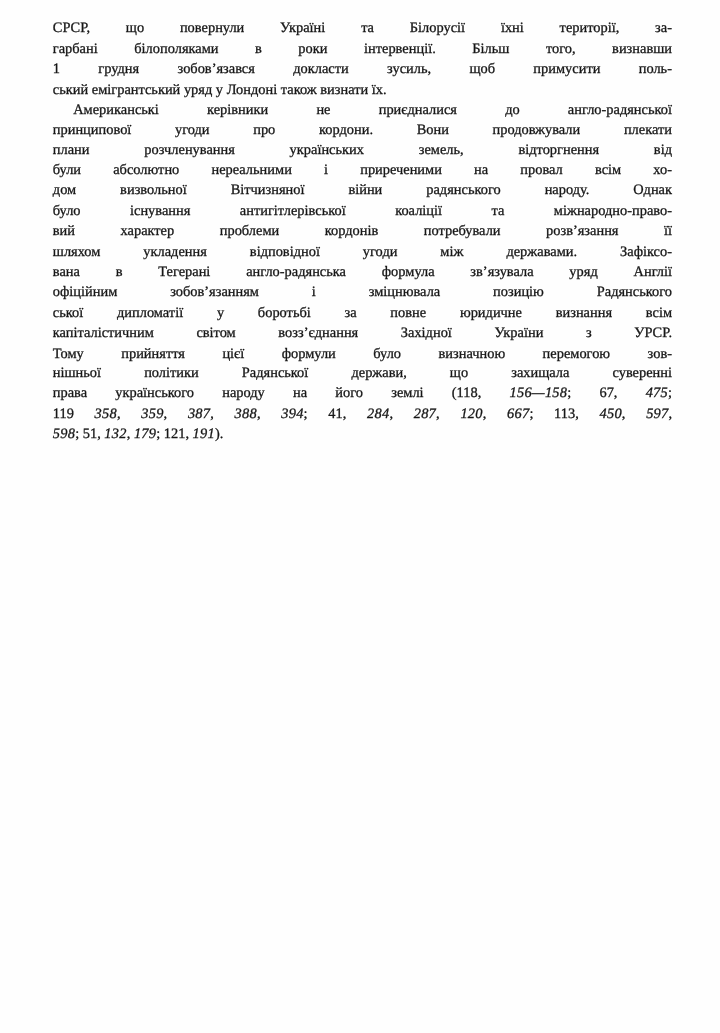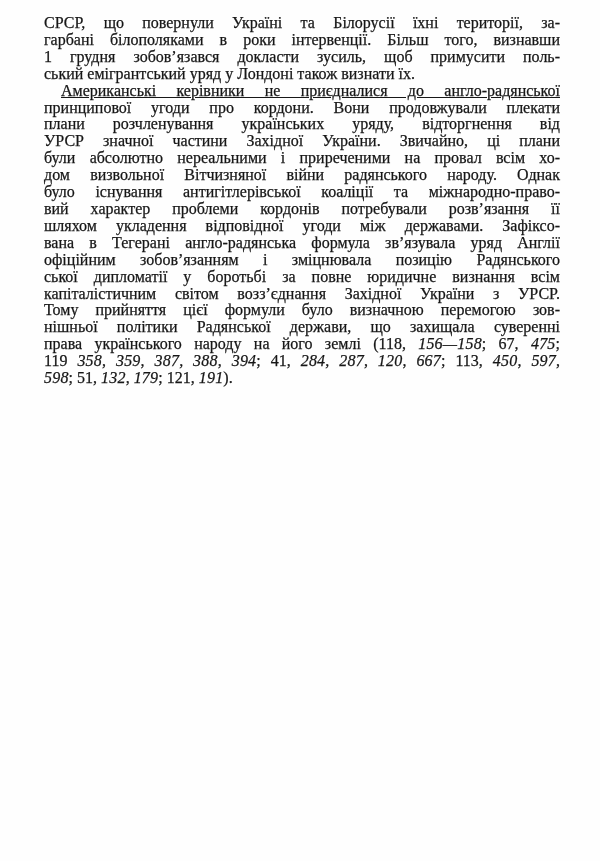--- a/index.html
+++ b/index.html
@@ -14,53 +14,51 @@
     background: #fefefe;
     overflow: hidden;
     font-family: "Liberation Serif", serif;
     color: #171717;
   }
   .text-block {
     position: absolute;
     left: 44px;
     top: 15px;
     width: 516px;
-    font-size: 16px;
+    font-size: 12px;
     line-height: 16.9px;
     -webkit-text-stroke: 0.25px #171717;
   }
   .line {
     text-align: justify;
     text-align-last: justify;
   }
   .line.para-end {
     text-align-last: left;
   }
   .line.indent {
     padding-left: 17px;
-    text-decoration: underline;
   }
   .line i {
     font-style: italic;
     letter-spacing: 0.2px;
   }
 </style>
 </head>
 <body>
 
 <div class="page">
   <div class="text-block">
       <div class="line">СРСР, що повернули Україні та Білорусії їхні території, за-</div>
       <div class="line">гарбані білополяками в роки інтервенції. Більш того, визнавши</div>
       <div class="line">1 грудня зобов’язався докласти зусиль, щоб примусити поль-</div>
       <div class="line para-end">ський емігрантський уряд у Лондоні також визнати їх.</div>
       <div class="line indent">Американські керівники не приєдналися до англо-радянської</div>
       <div class="line">принципової угоди про кордони. Вони продовжували плекати</div>
-      <div class="line">плани розчленування українських уряду, відторгнення від</div>
-      <div class="line">УРСР значної частини Західної України. Звичайно, ці плани</div>
+      <div class="line">плани розчленування українських земель, відторгнення від</div>
       <div class="line">були абсолютно нереальними і приреченими на провал всім хо-</div>
       <div class="line">дом визвольної Вітчизняної війни радянського народу. Однак</div>
       <div class="line">було існування антигітлерівської коаліції та міжнародно-право-</div>
       <div class="line">вий характер проблеми кордонів потребували розв’язання її</div>
       <div class="line">шляхом укладення відповідної угоди між державами. Зафіксо-</div>
       <div class="line">вана в Тегерані англо-радянська формула зв’язувала уряд Англії</div>
       <div class="line">офіційним зобов’язанням і зміцнювала позицію Радянського</div>
       <div class="line">ської дипломатії у боротьбі за повне юридичне визнання всім</div>
       <div class="line">капіталістичним світом возз’єднання Західної України з УРСР.</div>
       <div class="line">Тому прийняття цієї формули було визначною перемогою зов-</div>

